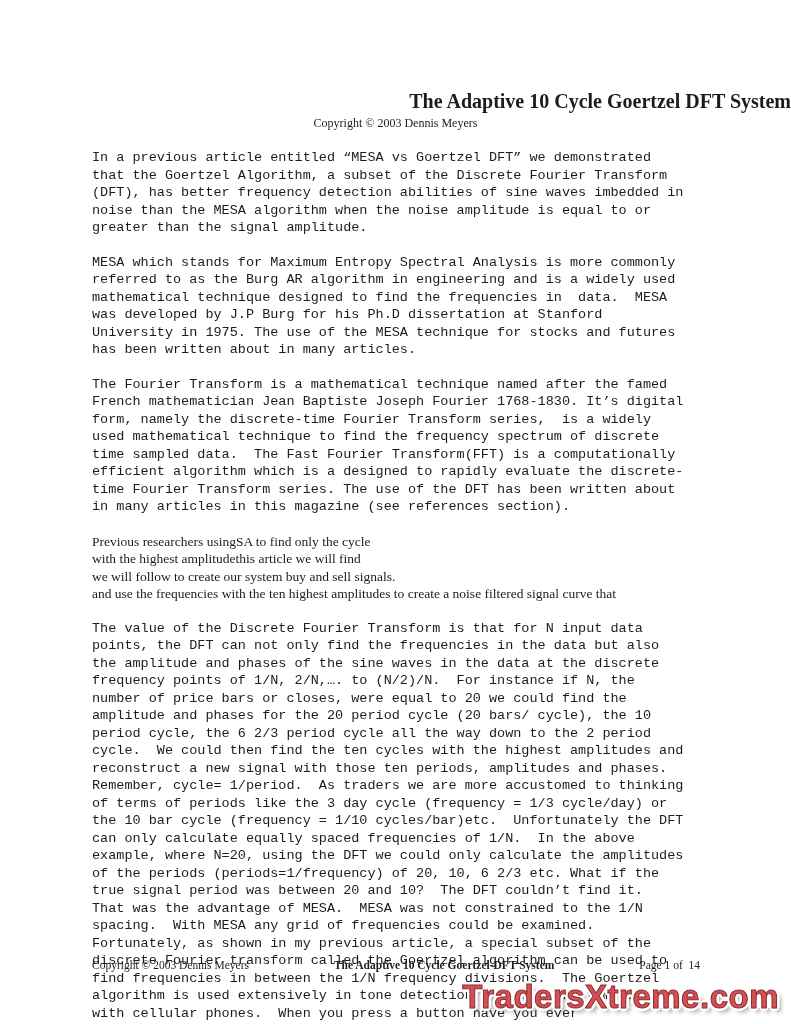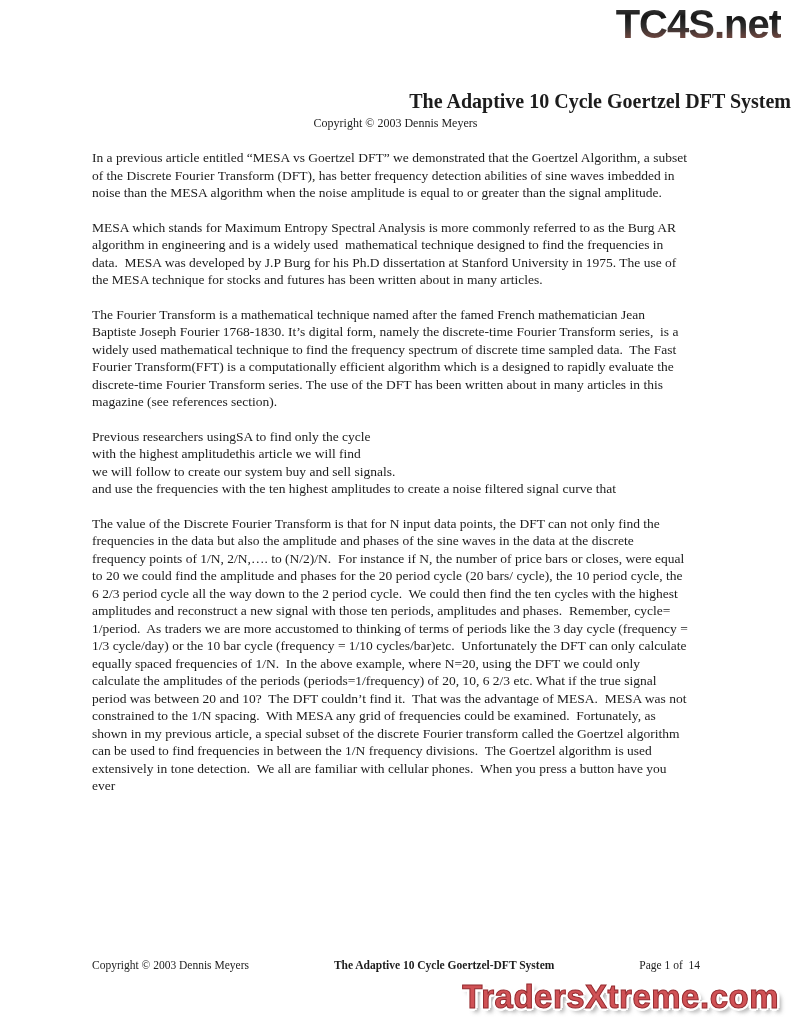--- a/index.html
+++ b/index.html
@@ -28,21 +28,21 @@
   .copyright{
     margin-top:3px;
     text-align:center;
     font-size:12px;
   }
   .content{
     margin:18px 91px 0 92px; 
     font-size:13.5px;line-height:17.5px;
     text-align:left;
   }
-  .content p{margin:0 12px 17px 0;white-space:pre-wrap;}
+  .content p{margin:0 12px 17px 0;white-space:pre-wrap;font-family:Liberation Mono, monospace;}
   .frag-para{margin:0 0 17px 0;}
   .frag-line{display:flex;justify-content:flex-start;}
   h2.section{
     font-size:16px;font-weight:bold;
     margin:17px 0 1px 0;
   }
   
   .stamp{
     position:absolute;left:250px;top:478px;
     font-family:"Liberation Sans", sans-serif;
@@ -72,21 +72,20 @@
       -2px -2px 0 #fff, 2px -2px 0 #fff, -2px 2px 0 #fff, 2px 2px 0 #fff,
       -3px 0 0 #fff, 3px 0 0 #fff, 0 -3px 0 #fff, 0 3px 0 #fff,
       4px 4px 4px rgba(90,90,90,.6);
   }
 </style>
 </head>
 <body>
 
 <div class="page">
 
-  <div class="logo">TC4S.net</div>
 
   <h1 class="title">The Adaptive 10 Cycle Goertzel DFT System</h1>
   <div class="copyright">Copyright © 2003 Dennis Meyers</div>
 
   <div class="content">
     <p>In a previous article entitled “MESA vs Goertzel DFT” we demonstrated that the Goertzel Algorithm, a subset of the Discrete Fourier Transform (DFT), has better frequency detection abilities of sine waves imbedded in noise than the MESA algorithm when the noise amplitude is equal to or greater than the signal amplitude.</p>
     <p>MESA which stands for Maximum Entropy Spectral Analysis is more commonly referred to as the Burg AR algorithm in engineering and is a widely used  mathematical technique designed to find the frequencies in  data.  MESA was developed by J.P Burg for his Ph.D dissertation at Stanford University in 1975. The use of the MESA technique for stocks and futures has been written about in many articles.</p>
     <p>The Fourier Transform is a mathematical technique named after the famed French mathematician Jean Baptiste Joseph Fourier 1768-1830. It’s digital form, namely the discrete-time Fourier Transform series,  is a widely used mathematical technique to find the frequency spectrum of discrete time sampled data.  The Fast Fourier Transform(FFT) is a computationally efficient algorithm which is a designed to rapidly evaluate the discrete-time Fourier Transform series. The use of the DFT has been written about in many articles in this magazine (see references section).</p>
 
     <div class="frag-para">

